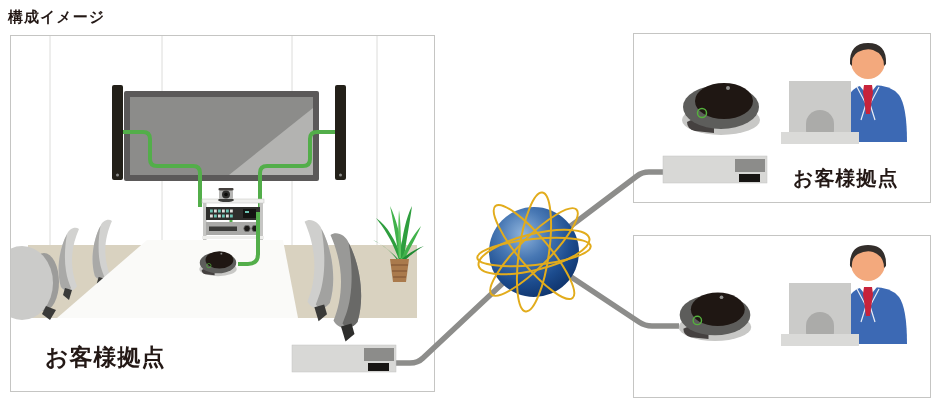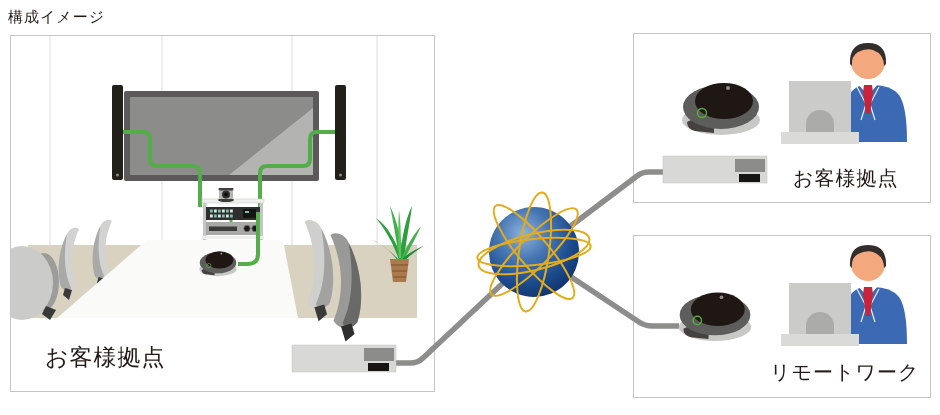--- a/index.html
+++ b/index.html
@@ -2,21 +2,21 @@
 <html><head>
 <meta charset="utf-8">
 <style>
   html,body{margin:0;padding:0;background:#ffffff;}
   .stage{position:relative;width:940px;height:415px;background:#fff;overflow:hidden;
          font-family:"DejaVu Sans","Liberation Sans",sans-serif;color:#231815;}
   .panel{position:absolute;background:#fff;border:1px solid #c5c5c3;box-sizing:border-box;}
   #room-panel{left:10px;top:35px;width:425px;height:357px;}
   #site-panel{left:633px;top:33px;width:298px;height:170px;}
   #remote-panel{left:633px;top:235px;width:298px;height:163px;}
-  .lbl{position:absolute;font-weight:400;letter-spacing:1px;white-space:nowrap;z-index:5;}
+  .lbl{position:absolute;font-weight:700;letter-spacing:1px;white-space:nowrap;z-index:5;}
   #title{left:8px;top:8px;font-size:15px;}
   #room-label{left:45px;top:342px;font-size:23px;}
   #net-label{left:434px;top:158px;width:200px;text-align:center;font-size:21px;}
   #site-label{left:793px;top:165px;font-size:20px;}
   #remote-label{left:770px;top:359px;font-size:20px;}
   svg#diagram{position:absolute;left:0;top:0;z-index:2;}
 </style>
 </head>
 <body>
 
@@ -193,14 +193,13 @@
 
     <use href="#puck-shape" transform="translate(721,120)"></use>
     <use href="#person-figure" transform="translate(868,62)"></use>
 
     <use href="#puck-shape" transform="translate(715,327) scale(0.93)"></use>
     <use href="#person-figure" transform="translate(868,264)"></use>
   </svg>
 
   <div class="lbl" id="room-label">お客様拠点</div>
   <div class="lbl" id="site-label">お客様拠点</div>
-  <div class="lbl" id="remote-label">リモートワーク</div>
 </div>
 
 </body></html>

